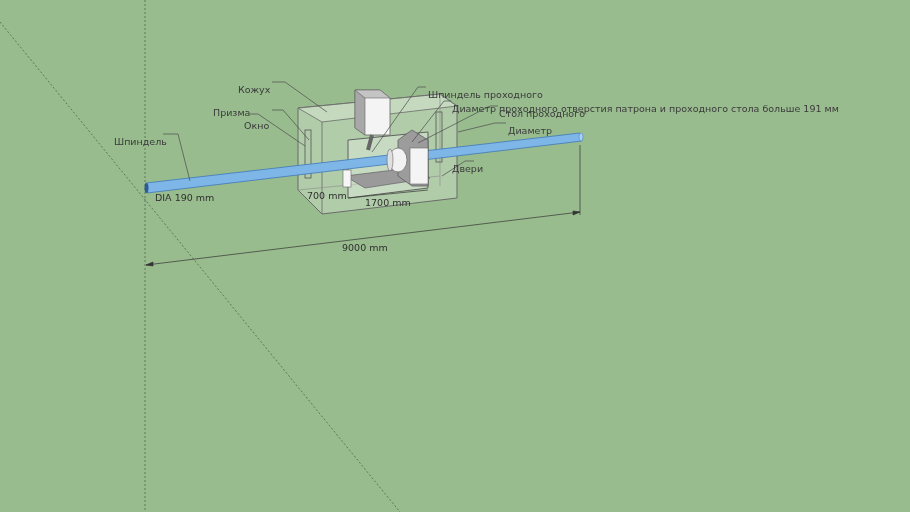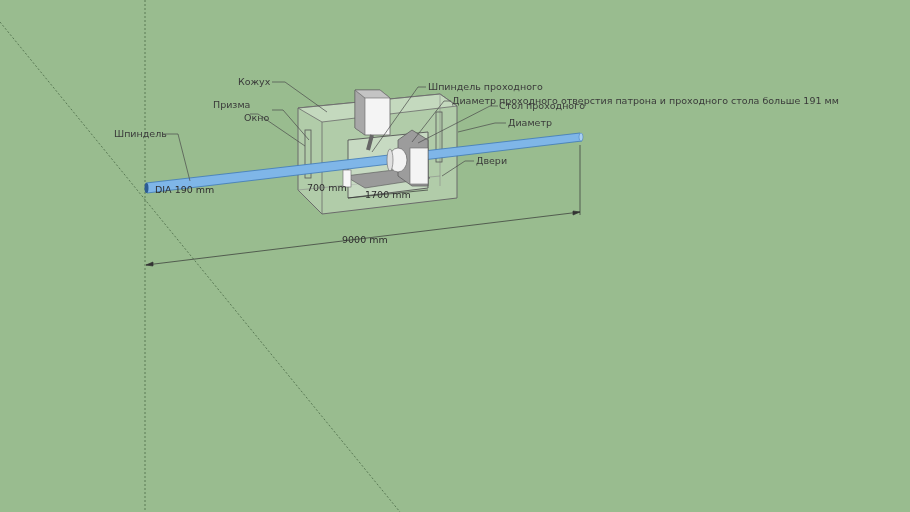--- a/index.html
+++ b/index.html
@@ -1,19 +1,19 @@
 <!DOCTYPE html>
 <html><head>
 <meta charset="utf-8">
 <style>
   html, body { margin:0; padding:0; }
   body { width:910px; height:512px; overflow:hidden; background:#99bc8f; position:relative;
          font-family:"DejaVu Sans", sans-serif; }
   #scene { position:absolute; left:0; top:0; width:910px; height:512px; }
-  .lbl { position:absolute; font-size:9.5px; color:#3a3a3a; white-space:nowrap; line-height:11px; }
+  .lbl { position:absolute; font-size:9.5px; color:#3a3a3a; white-space:nowrap; line-height:11px;margin-top:8px; }
   .dim { color:#2f2f2f; }
 </style>
 </head>
 <body>
 
 <svg id="scene" viewBox="0 0 910 512" xmlns="http://www.w3.org/2000/svg">
 
   <g>
     <line x1="145" y1="0" x2="145" y2="512" stroke="#5a7a55" stroke-width="1" stroke-dasharray="2,2"></line>
     <line x1="0" y1="22" x2="400" y2="512" stroke="#5a7a55" stroke-width="1" stroke-dasharray="2,2"></line>
@@ -82,18 +82,18 @@
 </svg>
 
 <div class="lbl" style="left:238px;top:76px">Кожух</div>
 <div class="lbl" style="left:244px;top:112px">Окно</div>
 <div class="lbl" style="left:213px;top:99px">Призма</div>
 <div class="lbl" style="left:114px;top:128px">Шпиндель</div>
 <div class="lbl" style="left:428px;top:81px">Шпиндель проходного</div>
 <div class="lbl" style="left:452px;top:95px">Диаметр проходного отверстия патрона и проходного стола больше 191 мм</div>
 <div class="lbl" style="left:499px;top:100px">Стол проходного</div>
 <div class="lbl" style="left:508px;top:117px">Диаметр</div>
-<div class="lbl" style="left:476px;top:155px">Двери</div>
+<div class="lbl" style="left:452px;top:155px">Двери</div>
 
 <div class="lbl dim" style="left:155px;top:184px">DIA 190 mm</div>
 <div class="lbl dim" style="left:342px;top:234px">9000 mm</div>
 <div class="lbl dim" style="left:365px;top:189px">1700 mm</div>
 <div class="lbl dim" style="left:307px;top:182px">700 mm</div>
 
 </body></html>

